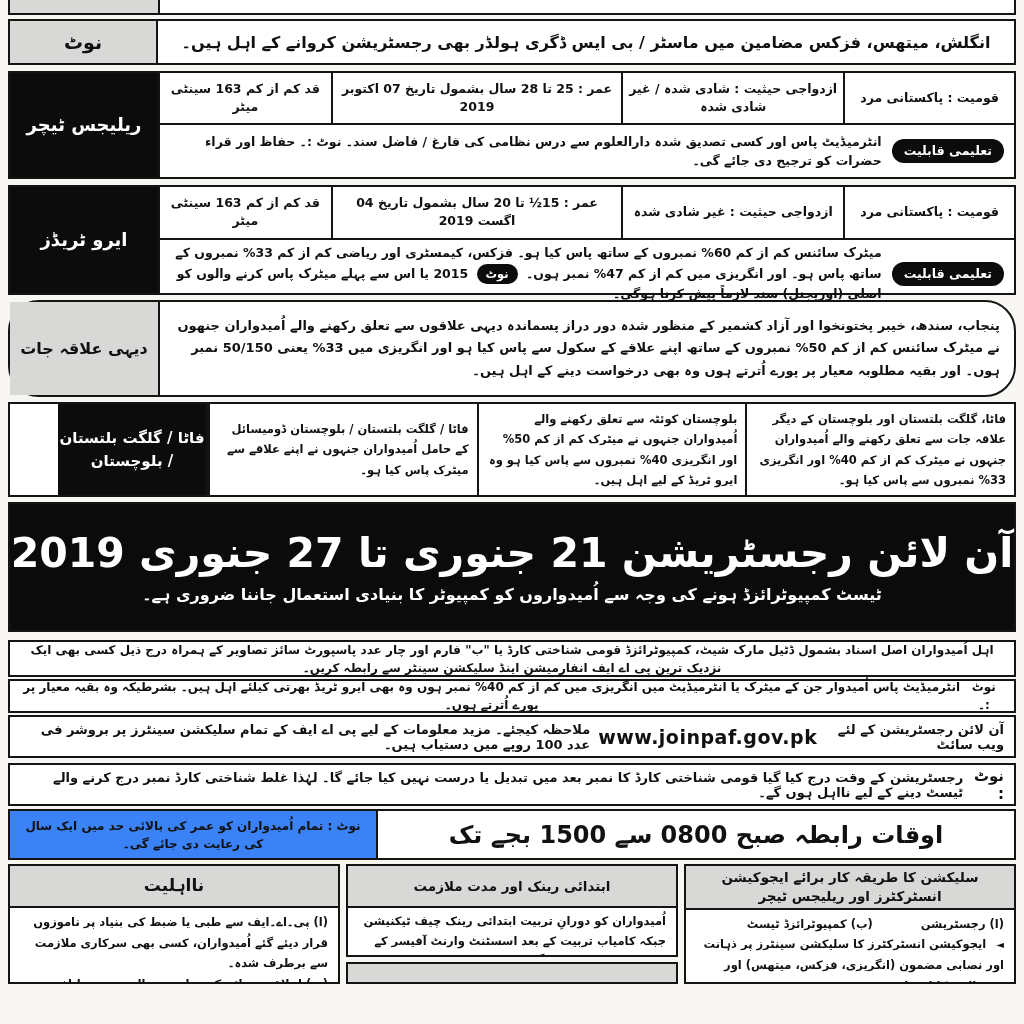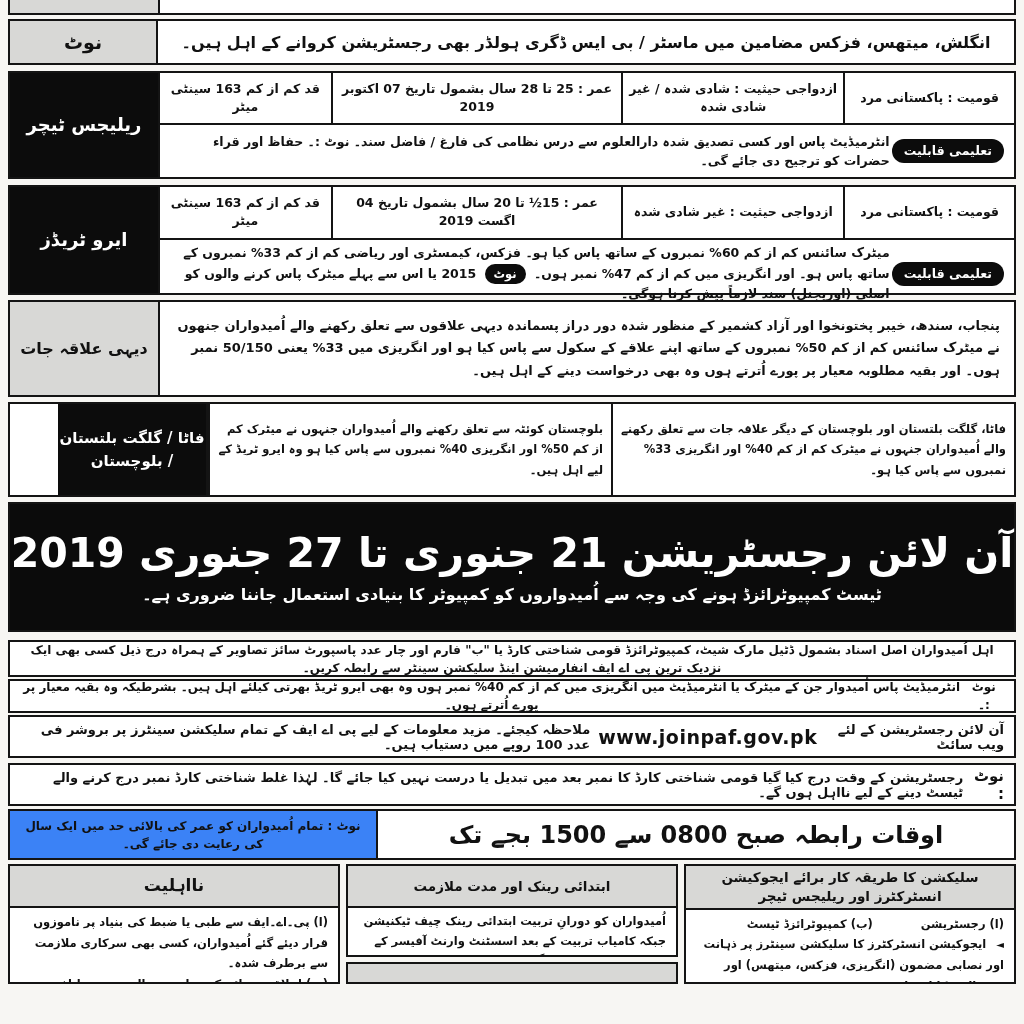--- a/index.html
+++ b/index.html
@@ -41,25 +41,25 @@
   .trade .side-hd{width:150px;border-right:2.5px solid #141414;font-size:18px;font-weight:700;flex-direction:column;line-height:1.35;}
   .trade .content{flex:1;display:flex;flex-direction:column;}
   .spec-row{display:flex;border-bottom:2.5px solid #141414;flex:0 0 48%;}
   .spec-row .cell{padding:2px 6px;font-size:12.5px;font-weight:700;border-left:2px solid #141414;line-height:1.45;}
   .spec-row .cell:last-child{border-left:none;}
   .c-nat{width:20%;}.c-mar{width:26%;}.c-age{width:34%;}.c-ht{flex:1;}
   .edu-row{flex:1;display:flex;align-items:center;padding:3px 10px;font-size:12.5px;font-weight:700;line-height:1.55;}
   .pill{
     display:inline-block;background:#0c0c0c;color:#fff;
     border-radius:14px;padding:2px 12px;font-size:12.5px;font-weight:700;
-    margin-left:2px;white-space:nowrap;vertical-align:middle;
+    margin-left:10px;white-space:nowrap;vertical-align:middle;
   }
   .pill.small{padding:1px 9px;font-size:11.5px;border-radius:11px;margin:0 4px;}
   
-  .rural{display:flex;}
+  .rural{display:flex;border-radius:31px;}
   .rural .side-hd{width:150px;border-right:2.5px solid #141414;font-size:16px;font-weight:700;}
   .rural .body{flex:1;display:flex;align-items:center;padding:4px 14px;font-size:13px;font-weight:700;line-height:1.7;text-align:right;}
   
   .fata{display:flex;}
   .fata .side-hd{width:150px;border-right:2.5px solid #141414;font-size:15px;font-weight:700;flex-direction:column;line-height:1.5;margin-left:48px;}
   .fata .col{flex:1;border-left:2px solid #141414;padding:4px 8px;font-size:11.5px;font-weight:700;line-height:1.75;display:flex;align-items:center;text-align:right;box-sizing:border-box;}
   .fata .col:last-child{border-left:none;}
   
   .banner{background:#0b0b0b;color:#fff;display:flex;flex-direction:column;align-items:center;justify-content:center;border:2.5px solid #141414;}
   .banner .title{font-size:41px;font-weight:700;letter-spacing:0;line-height:1.15;text-align:center;}
@@ -148,20 +148,21 @@
   <div class="box rural" style="height:97px;">
     <div class="body">پنجاب، سندھ، خیبر پختونخوا اور آزاد کشمیر کے منظور شدہ دور دراز پسماندہ دیہی علاقوں سے تعلق رکھنے والے اُمیدواران جنھوں نے میٹرک سائنس کم از کم 50% نمبروں کے ساتھ اپنے علاقے کے سکول سے پاس کیا ہو اور انگریزی میں 33% یعنی 50/150 نمبر ہوں۔ اور بقیہ مطلوبہ معیار پر پورے اُترتے ہوں وہ بھی درخواست دینے کے اہل ہیں۔</div>
     <div class="side-hd cell graycell">دیہی علاقہ جات</div>
   </div>
 
   <div class="gap5"></div>
 
   <div class="box fata" style="height:95px;">
     <div class="col">فاٹا، گلگت بلتستان اور بلوچستان کے دیگر علاقہ جات سے تعلق رکھنے والے اُمیدواران جنہوں نے میٹرک کم از کم 40% اور انگریزی 33% نمبروں سے پاس کیا ہو۔</div>
     <div class="col">بلوچستان کوئٹہ سے تعلق رکھنے والے اُمیدواران جنہوں نے میٹرک کم از کم 50% اور انگریزی 40% نمبروں سے پاس کیا ہو وہ ایرو ٹریڈ کے لیے اہل ہیں۔</div>
+    <div class="col">فاٹا / گلگت بلتستان / بلوچستان ڈومیسائل کے حامل اُمیدواران جنہوں نے اپنے علاقے سے میٹرک پاس کیا ہو۔</div>
     <div class="side-hd cell blackcell">فاٹا / گلگت بلتستان / بلوچستان</div>
   </div>
 
   <div class="gap5"></div>
 
   <div class="banner" style="height:126px;">
     <div class="title">آن لائن رجسٹریشن 21 جنوری تا 27 جنوری 2019</div>
     <div class="sub">ٹیسٹ کمپیوٹرائزڈ ہونے کی وجہ سے اُمیدواروں کو کمپیوٹر کا بنیادی استعمال جاننا ضروری ہے۔</div>
   </div>
 

